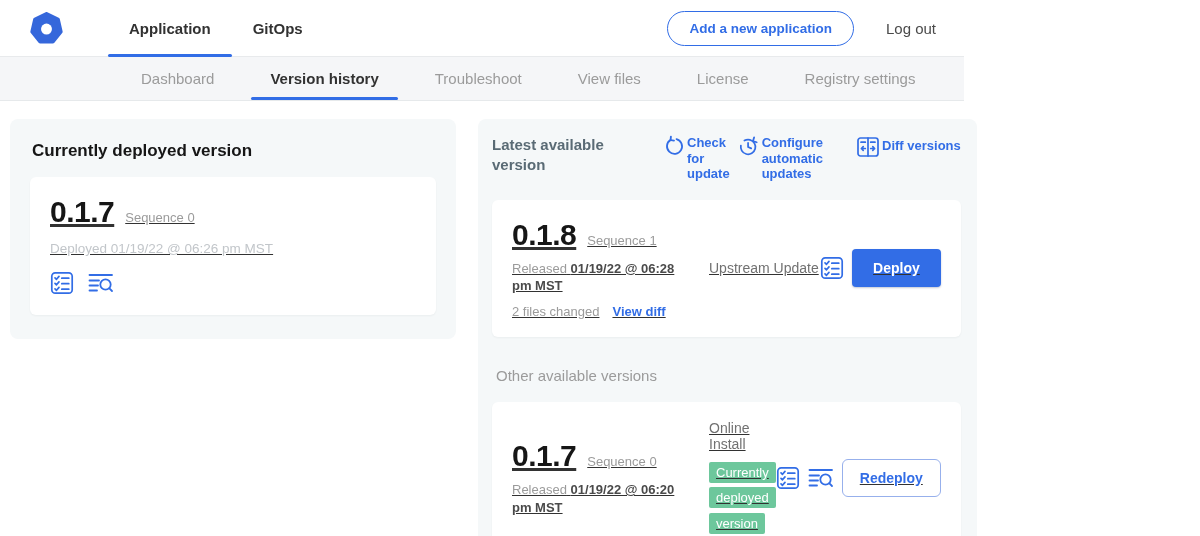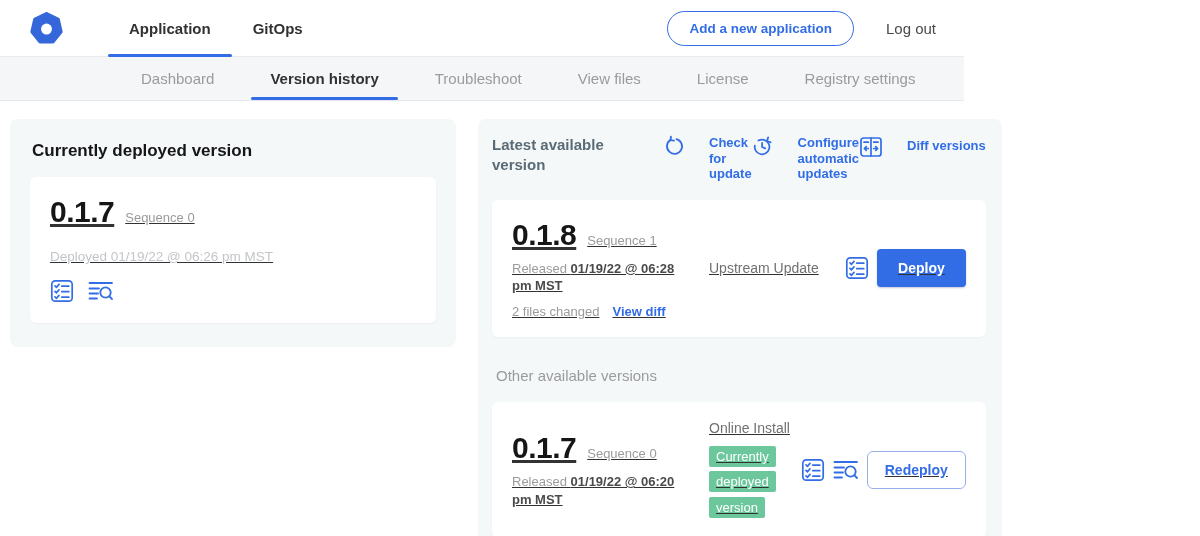--- a/index.html
+++ b/index.html
@@ -56,31 +56,31 @@
   .left-panel { width:446px; padding:22px 20px 24px; flex:0 0 auto; }
   .left-panel h2 { font-size:17px; font-weight:700; color:#161616; margin:0 0 16px 2px; }
   .card {
     background:#fff; border-radius:6px; box-shadow:0 1px 2px rgba(40,50,60,0.05);text-decoration:underline;
   }
   .deployed-card { padding:18px 20px 20px; }
 
   .version-row { display:flex; align-items:baseline; }
   .version-number { font-size:30px; font-weight:700; color:#161616; letter-spacing:-0.5px; }
   .sequence { font-size:13px; color:#9b9b9b; margin-left:11px; }
-  .deployed-date { margin-top:20px; font-size:13.5px; color:#c2c6ca; }
+  .deployed-date { margin-top:12px; font-size:13.5px; color:#c2c6ca; }
   .icon-row { margin-top:15px; display:flex; gap:14px; align-items:center; }
   .icon-btn { background:none; border:0; padding:0; cursor:pointer; color:#326de6; display:flex; }
 
   .right-panel { flex:1; padding:16px 16px 20px 14px; }
   .panel-header { display:flex; align-items:flex-start; }
   .panel-title {
     flex:0 0 130px; font-size:15px; font-weight:600; color:#5a6b75; line-height:1.3;
   }
   .header-actions { flex:1; display:flex; justify-content:space-between; margin-left:42px; }
-  .action { display:flex; gap:24px; align-items:flex-start; color:#326de6; cursor:pointer; }
+  .action { display:flex; gap:2px; align-items:flex-start; color:#326de6; cursor:pointer; }
   .action .lbl { font-size:13px; font-weight:600; line-height:1.2; }
   .lbl-check { max-width:74px; }
   .lbl-configure { max-width:132px; }
   .lbl-diff { white-space:nowrap; margin-top:3px; }
   .action svg { flex:0 0 auto; }
 
   .version-card { margin-top:18px; display:flex; align-items:center; padding:18px 20px; }
   .v-left { flex:0 0 197px; }
   .released { margin-top:8px; font-size:13px; color:#9b9b9b; line-height:1.35; max-width:176px; }
   .released b { color:#4a4a4a; font-weight:700; }

